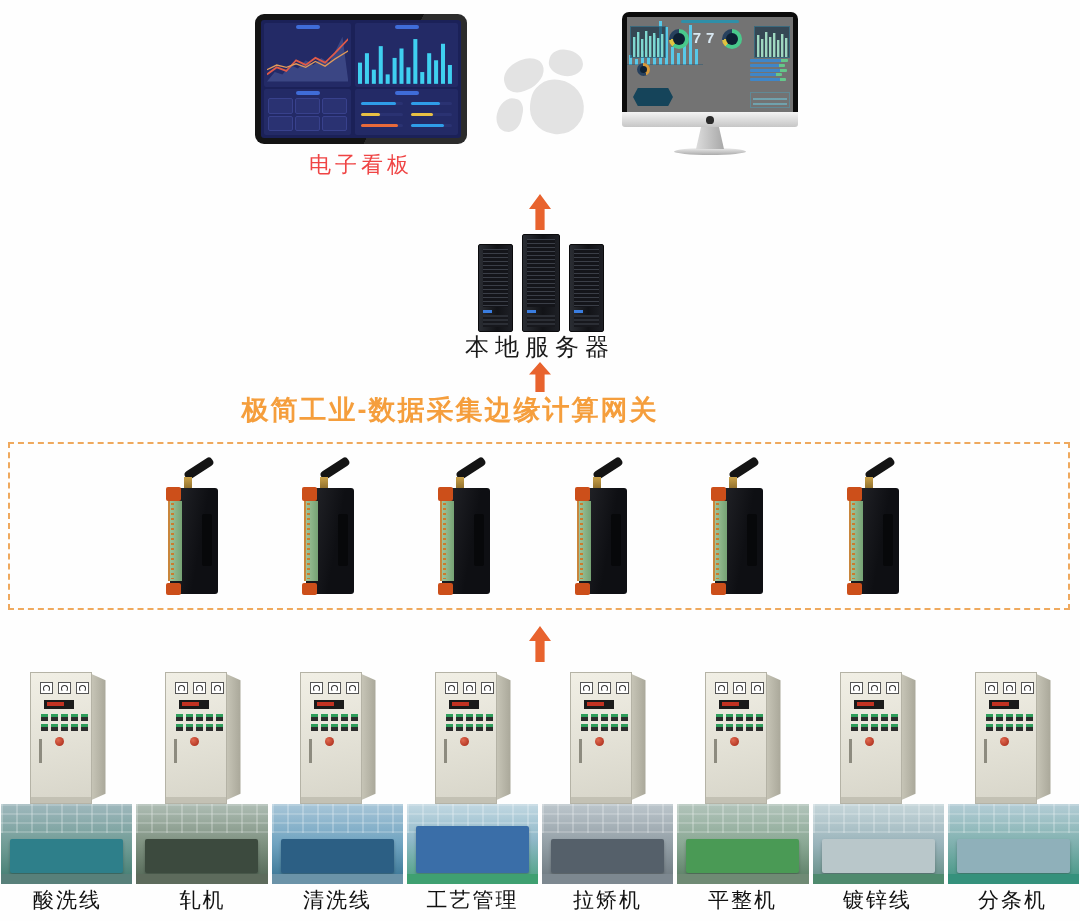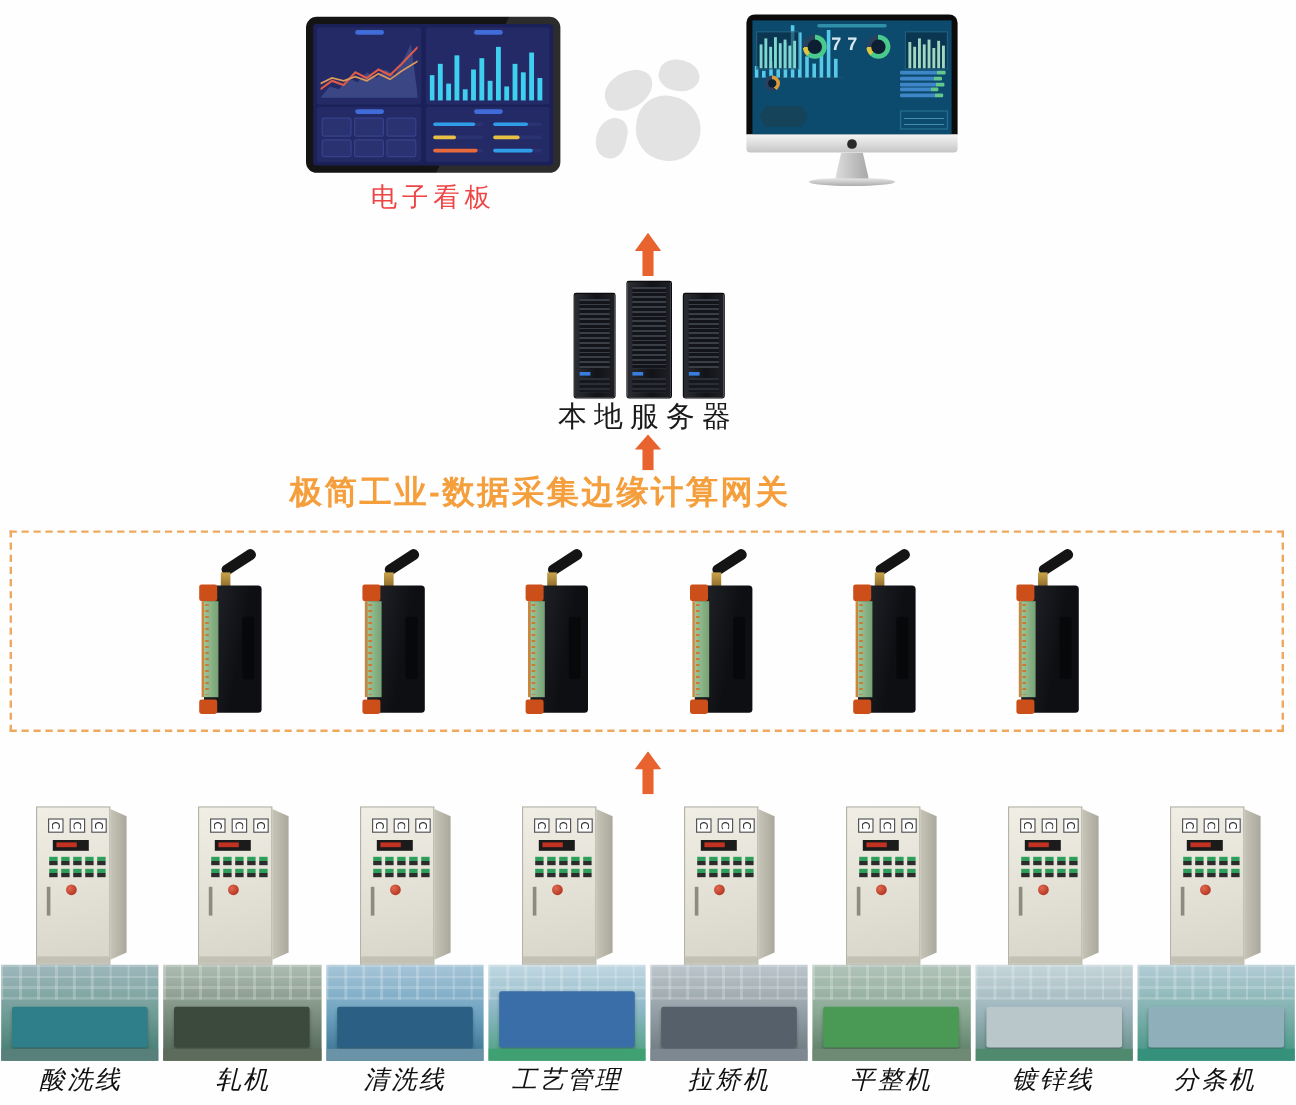--- a/index.html
+++ b/index.html
@@ -35,21 +35,21 @@
   .paw{position:absolute;left:497px;top:48px;width:102px;height:94px;}
   .paw i{position:absolute;background:#e3e3e3;}
   .paw .b1{left:6px;top:12px;width:42px;height:30px;border-radius:55% 45% 60% 40%;transform:rotate(-22deg);}
   .paw .b2{left:52px;top:2px;width:34px;height:26px;border-radius:50% 50% 55% 45%;transform:rotate(14deg);}
   .paw .b3{left:0px;top:50px;width:25px;height:34px;border-radius:60% 40% 50% 50%;transform:rotate(12deg);}
   .paw .b4{left:33px;top:32px;width:54px;height:54px;border-radius:46% 54% 50% 50%;transform:rotate(8deg);}
 
   
   .imac{position:absolute;left:622px;top:12px;width:176px;}
   .imac-screen{width:176px;height:100px;background:#0b0b0b;border-radius:7px 7px 0 0;padding:5px 5px 0 5px;box-sizing:border-box;}
-  .imac-display{position:relative;width:100%;height:100%;background:#0c4a6e;overflow:hidden;}
+  .imac-display{position:relative;width:100%;height:100%;background:#737373;overflow:hidden;}
   .imac-chin{width:176px;height:15px;background:linear-gradient(#f4f4f4,#c6c6c6);border-radius:0 0 3px 3px;position:relative;}
   .apple-dot{position:absolute;left:50%;top:50%;transform:translate(-50%,-50%);width:8px;height:8px;border-radius:50% 50% 45% 45%;background:#2a2a2a;}
   .imac-stand{width:28px;height:22px;margin:0 auto;background:linear-gradient(90deg,#dcdcdc,#a8a8a8);clip-path:polygon(18% 0,82% 0,100% 100%,0 100%);}
   .imac-base{width:72px;height:7px;margin:-1px auto 0;background:linear-gradient(#ececec,#ababab);border-radius:50%;}
   .imac-caption{position:absolute;left:622px;top:157px;width:176px;text-align:center;font-size:22px;color:#1a1a1a;letter-spacing:3px;}
   
   .d-title{position:absolute;left:50%;top:3px;transform:translateX(-50%);width:58px;height:3px;background:#2f8fa8;border-radius:2px;}
   .d-panel{position:absolute;border:1px solid rgba(70,170,200,.35);background:rgba(12,42,64,.6);}
   .d-bars1{left:3px;top:9px;width:34px;height:30px;}
   .d-bars2{right:3px;top:9px;width:34px;height:30px;}
@@ -126,21 +126,21 @@
   .p2{background:linear-gradient(#aebdb4,#7e9180 50%,#4f6352);} .p2 .ph-mach{background:#3c4a3e;} .p2 .ph-floor{background:#5d6b5c;}
   .p3{background:linear-gradient(#a8c6d8,#6fa3c0 50%,#34708f);} .p3 .ph-mach{background:#2c5f84;} .p3 .ph-floor{background:#6b93a8;}
   .p4{background:linear-gradient(#c2d8e2,#8fb8c8 45%,#49a07c);} .p4 .ph-mach{background:#3a6ea8;height:58%;} .p4 .ph-floor{background:#3fa071;}
   .p5{background:linear-gradient(#bcc6cc,#939fa6 50%,#6a757c);} .p5 .ph-mach{background:#55606a;} .p5 .ph-floor{background:#7d8890;}
   .p6{background:linear-gradient(#b2c4bb,#8aa894 50%,#567a60);} .p6 .ph-mach{background:#4a9a55;} .p6 .ph-floor{background:#6f8a74;}
   .p7{background:linear-gradient(#c6d6da,#9ab4bb 50%,#5f8a80);} .p7 .ph-mach{background:#b9c7ca;} .p7 .ph-floor{background:#4f8a6e;}
   .p8{background:linear-gradient(#b4cdd6,#7fb0ae 50%,#3f9480);} .p8 .ph-mach{background:#8fb0ba;} .p8 .ph-floor{background:#35917c;}
 
   
   .mlabels{position:absolute;top:886px;left:0;width:1080px;display:grid;grid-template-columns:repeat(8,1fr);}
-  .mlabels span{text-align:center;font-size:21px;color:#111;letter-spacing:2px;font-style:italic;}
+  .mlabels span{text-align:center;font-size:21px;color:#111;letter-spacing:2px;}
 </style>
 </head>
 <body>
 
 <div class="canvas">
 
 
   <div class="monitor">
     <div class="m-screen">
       <div class="m-panel">

